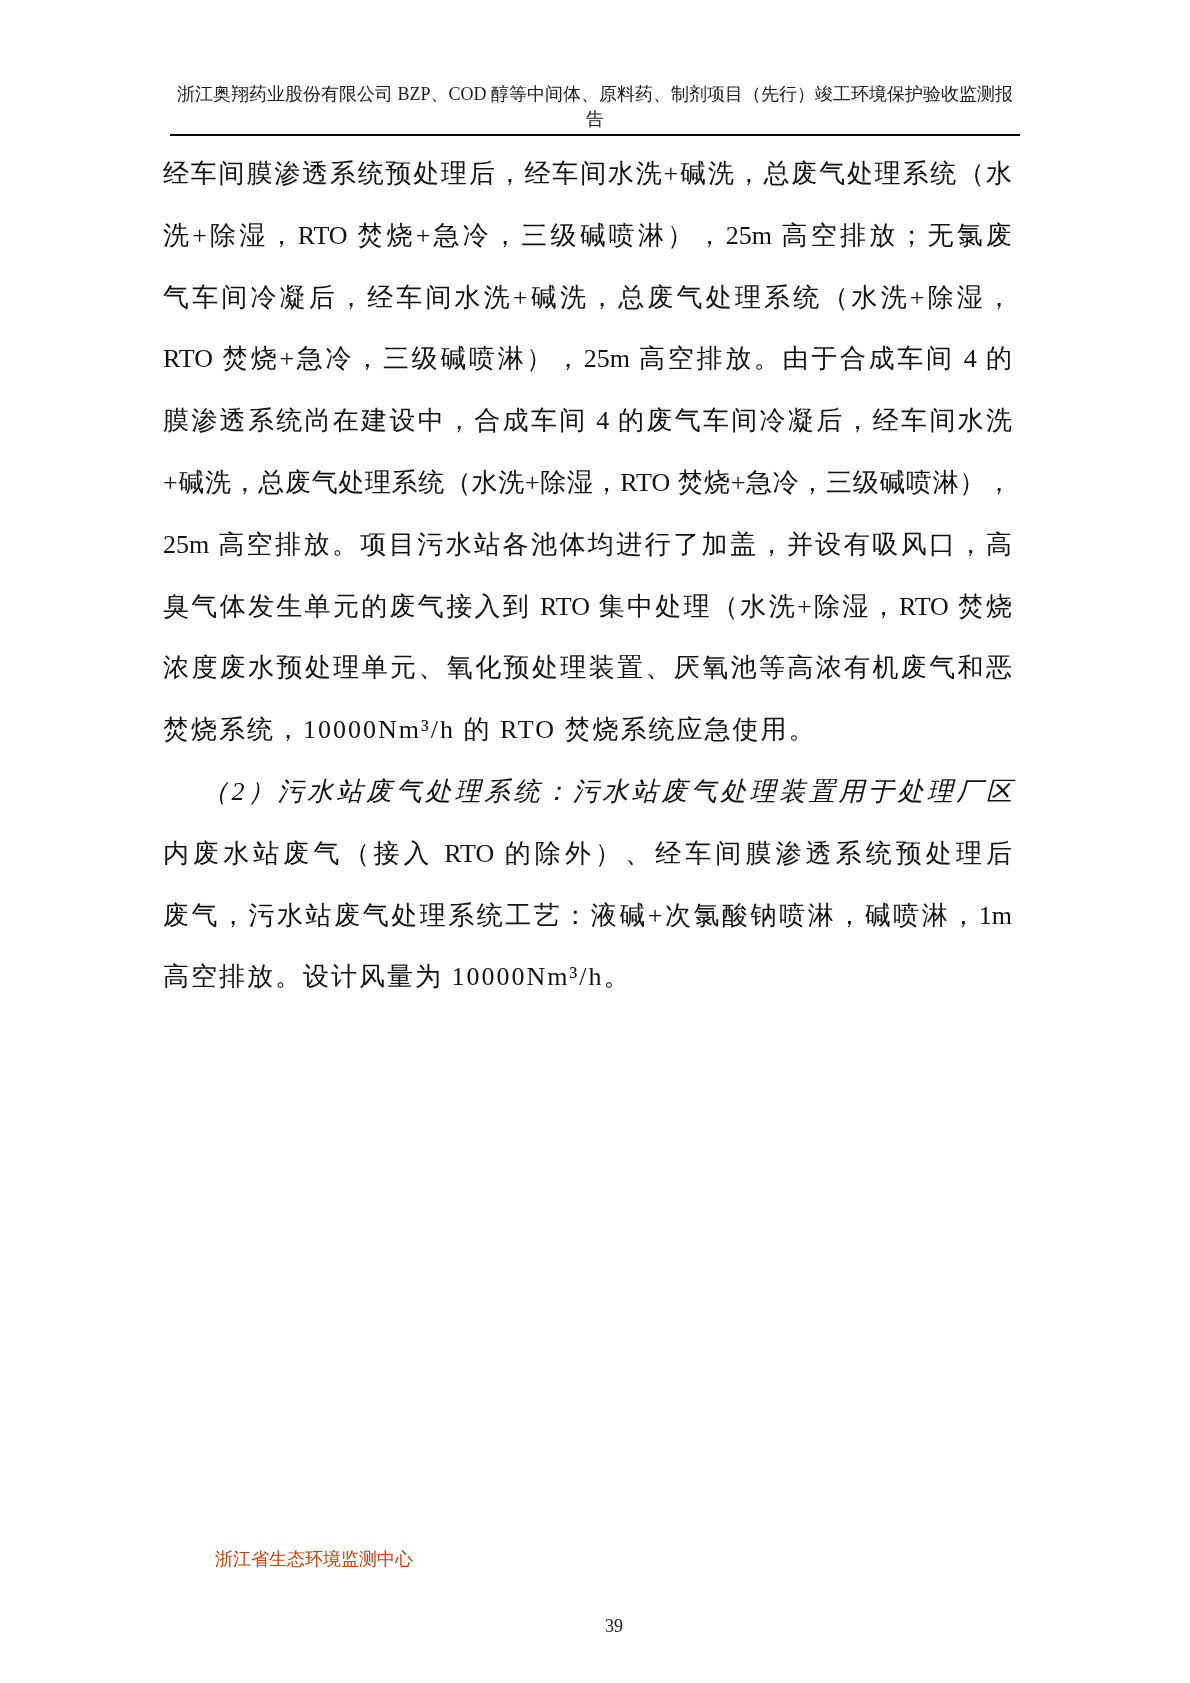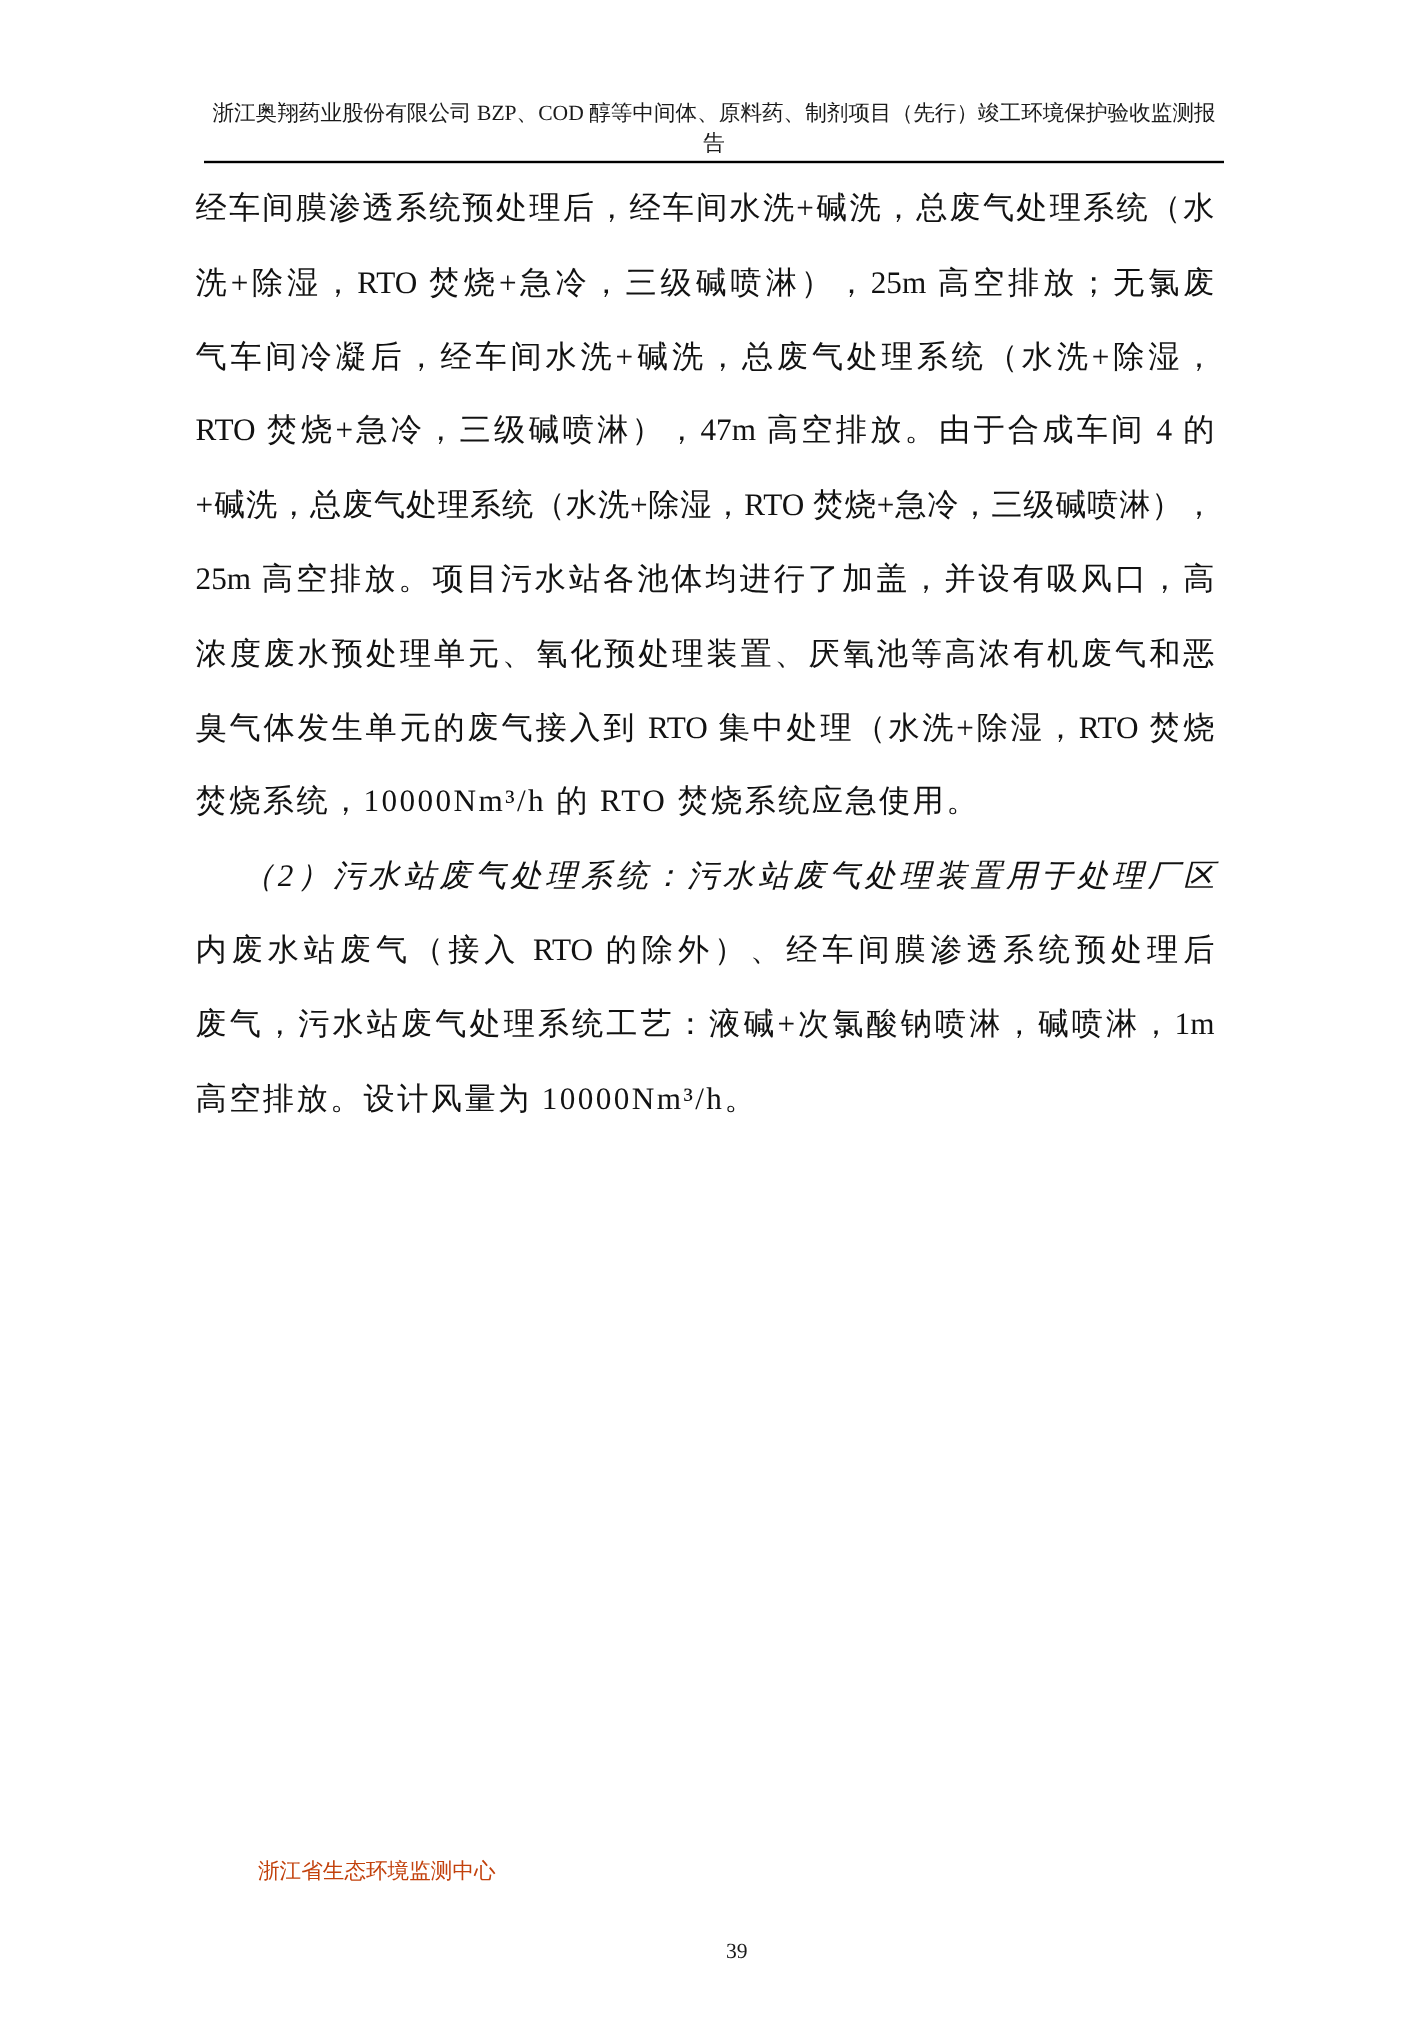--- a/index.html
+++ b/index.html
@@ -77,25 +77,26 @@
     <div>告</div>
   </div>
 
   <div class="header-rule"></div>
 
   <div class="body-text">
     <div>
       <div class="line">经车间膜渗透系统预处理后，经车间水洗+碱洗，总废气处理系统（水</div>
       <div class="line">洗+除湿，RTO 焚烧+急冷，三级碱喷淋），25m 高空排放；无氯废</div>
       <div class="line">气车间冷凝后，经车间水洗+碱洗，总废气处理系统（水洗+除湿，</div>
-      <div class="line">RTO 焚烧+急冷，三级碱喷淋），47m 高空排放。由于合成车间 4 的</div>
+      <div class="line">RTO 焚烧+急冷，三级碱喷淋），25m 高空排放。由于合成车间 4 的</div>
+      <div class="line">膜渗透系统尚在建设中，合成车间 4 的废气车间冷凝后，经车间水洗</div>
       <div class="line">+碱洗，总废气处理系统（水洗+除湿，RTO 焚烧+急冷，三级碱喷淋），</div>
       <div class="line">25m 高空排放。项目污水站各池体均进行了加盖，并设有吸风口，高</div>
+      <div class="line">臭气体发生单元的废气接入到 RTO 集中处理（水洗+除湿，RTO 焚烧</div>
       <div class="line">浓度废水预处理单元、氧化预处理装置、厌氧池等高浓有机废气和恶</div>
-      <div class="line">臭气体发生单元的废气接入到 RTO 集中处理（水洗+除湿，RTO 焚烧</div>
       <div class="line flush">焚烧系统，10000Nm³/h 的 RTO 焚烧系统应急使用。</div>
     </div>
     <div>
       <div class="line indent">（2）污水站废气处理系统：污水站废气处理装置用于处理厂区</div>
       <div class="line">内废水站废气（接入 RTO 的除外）、经车间膜渗透系统预处理后</div>
       <div class="line">废气，污水站废气处理系统工艺：液碱+次氯酸钠喷淋，碱喷淋，1m</div>
       <div class="line flush">高空排放。设计风量为 10000Nm³/h。</div>
     </div>
   </div>
 

